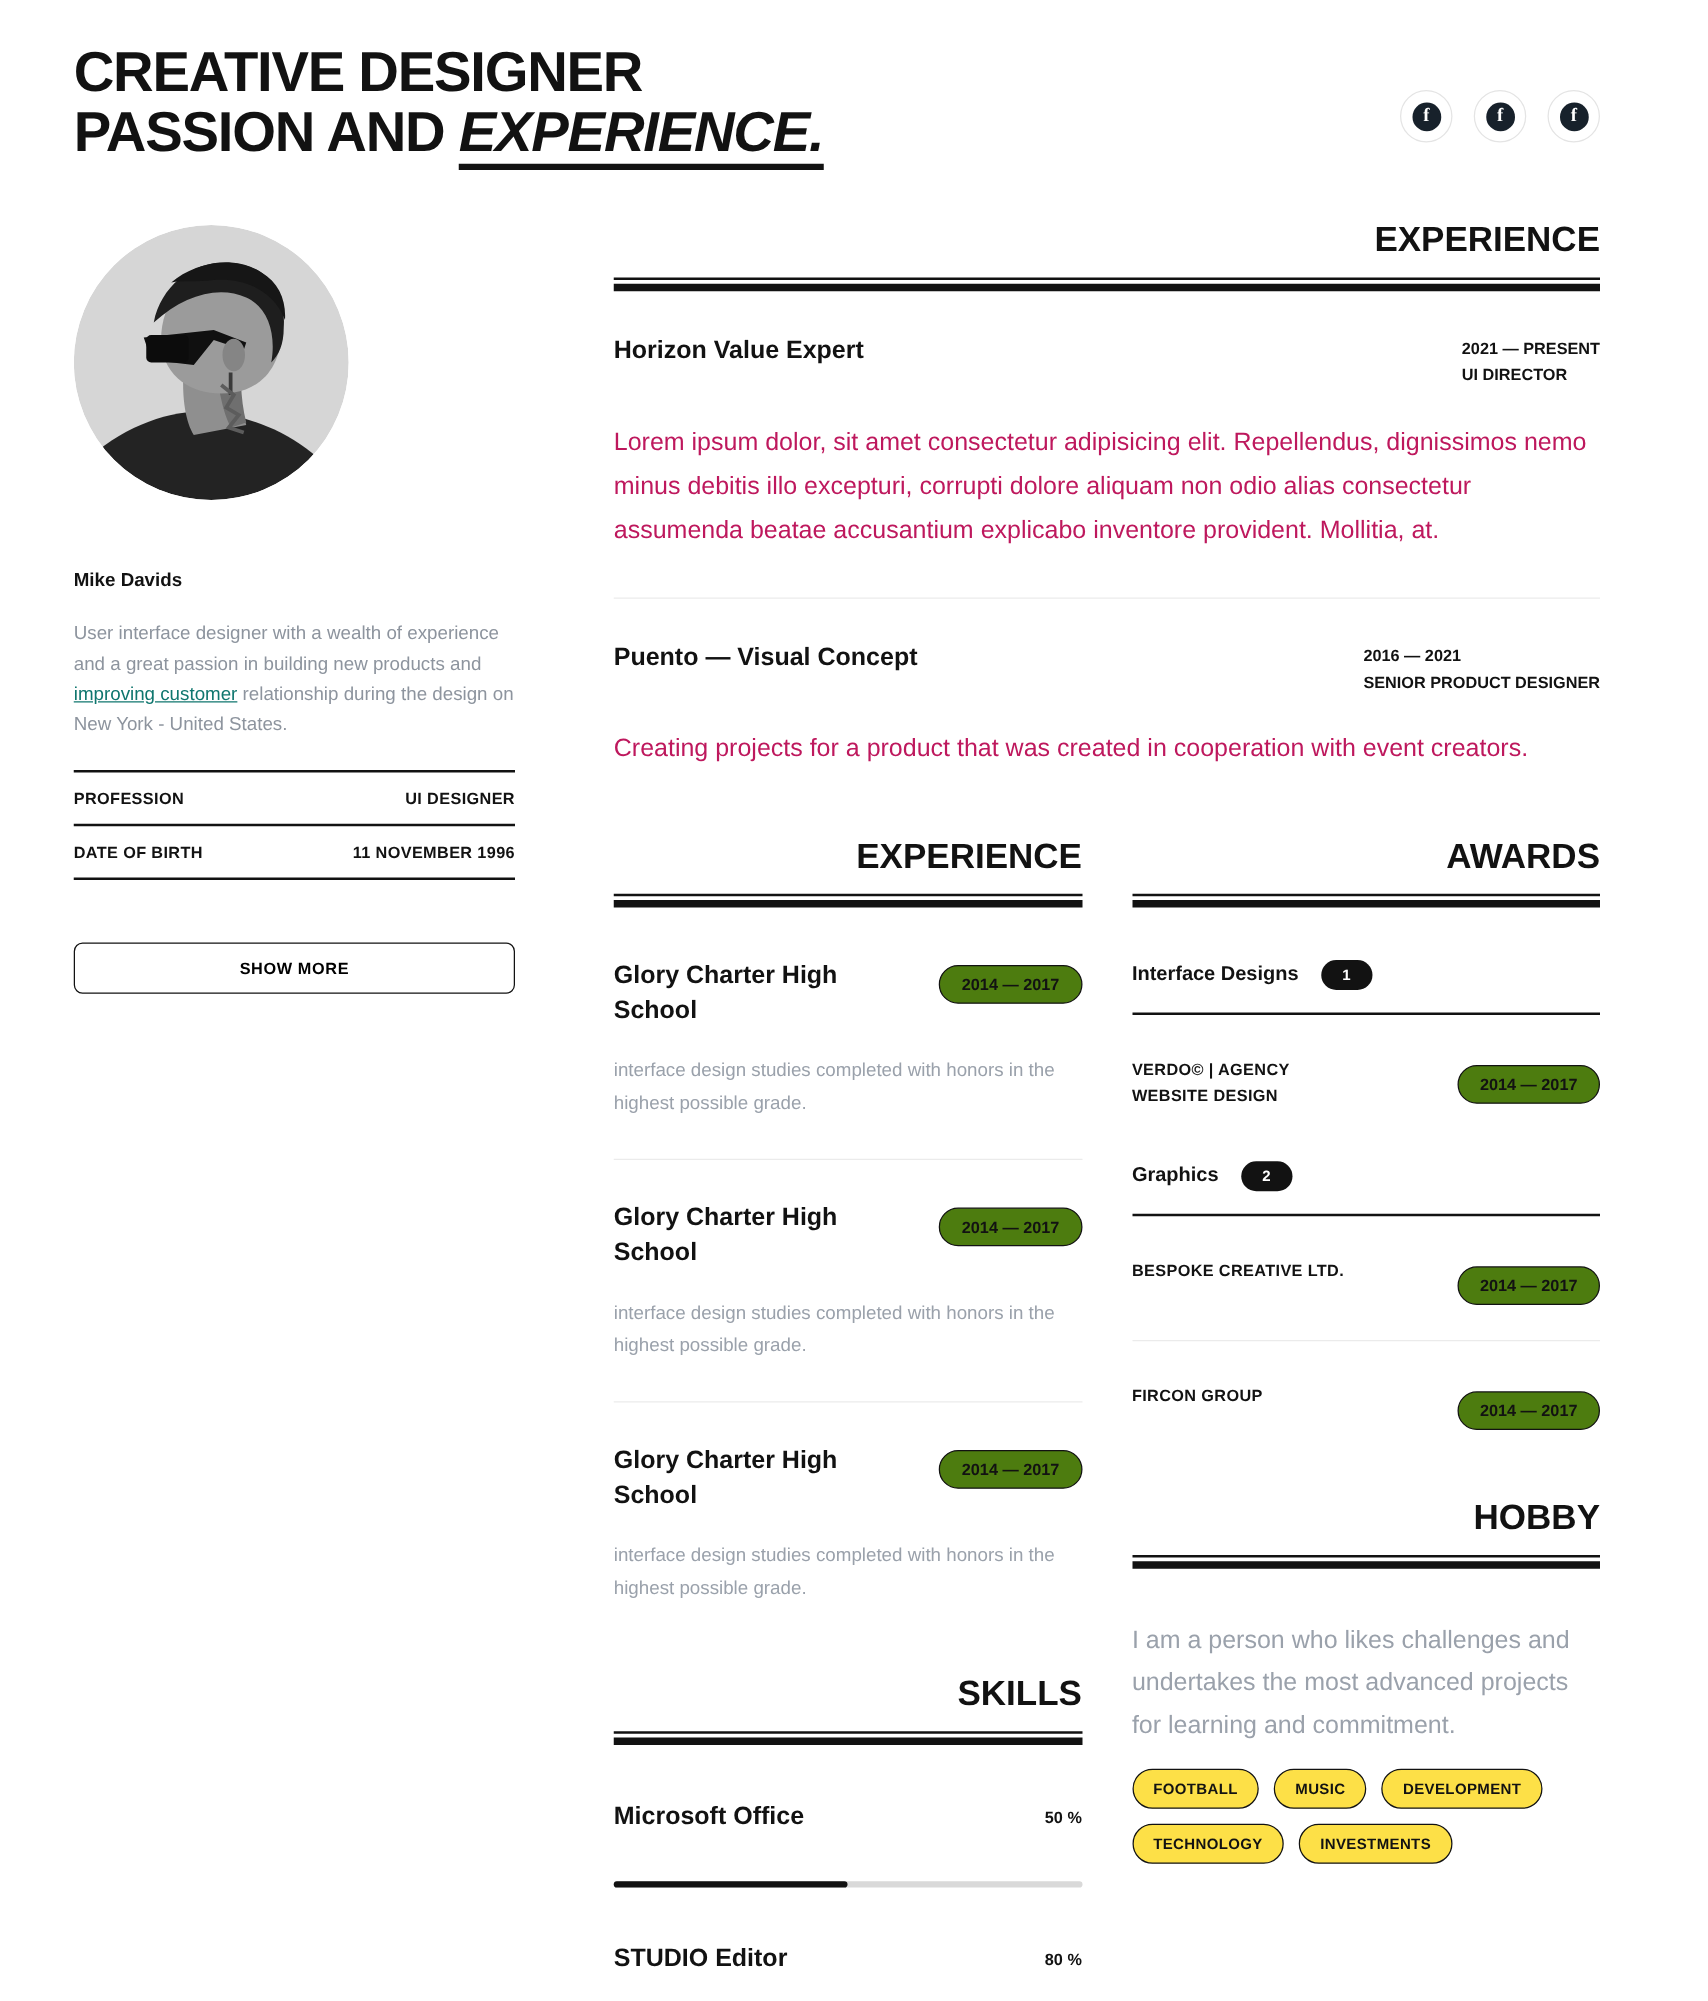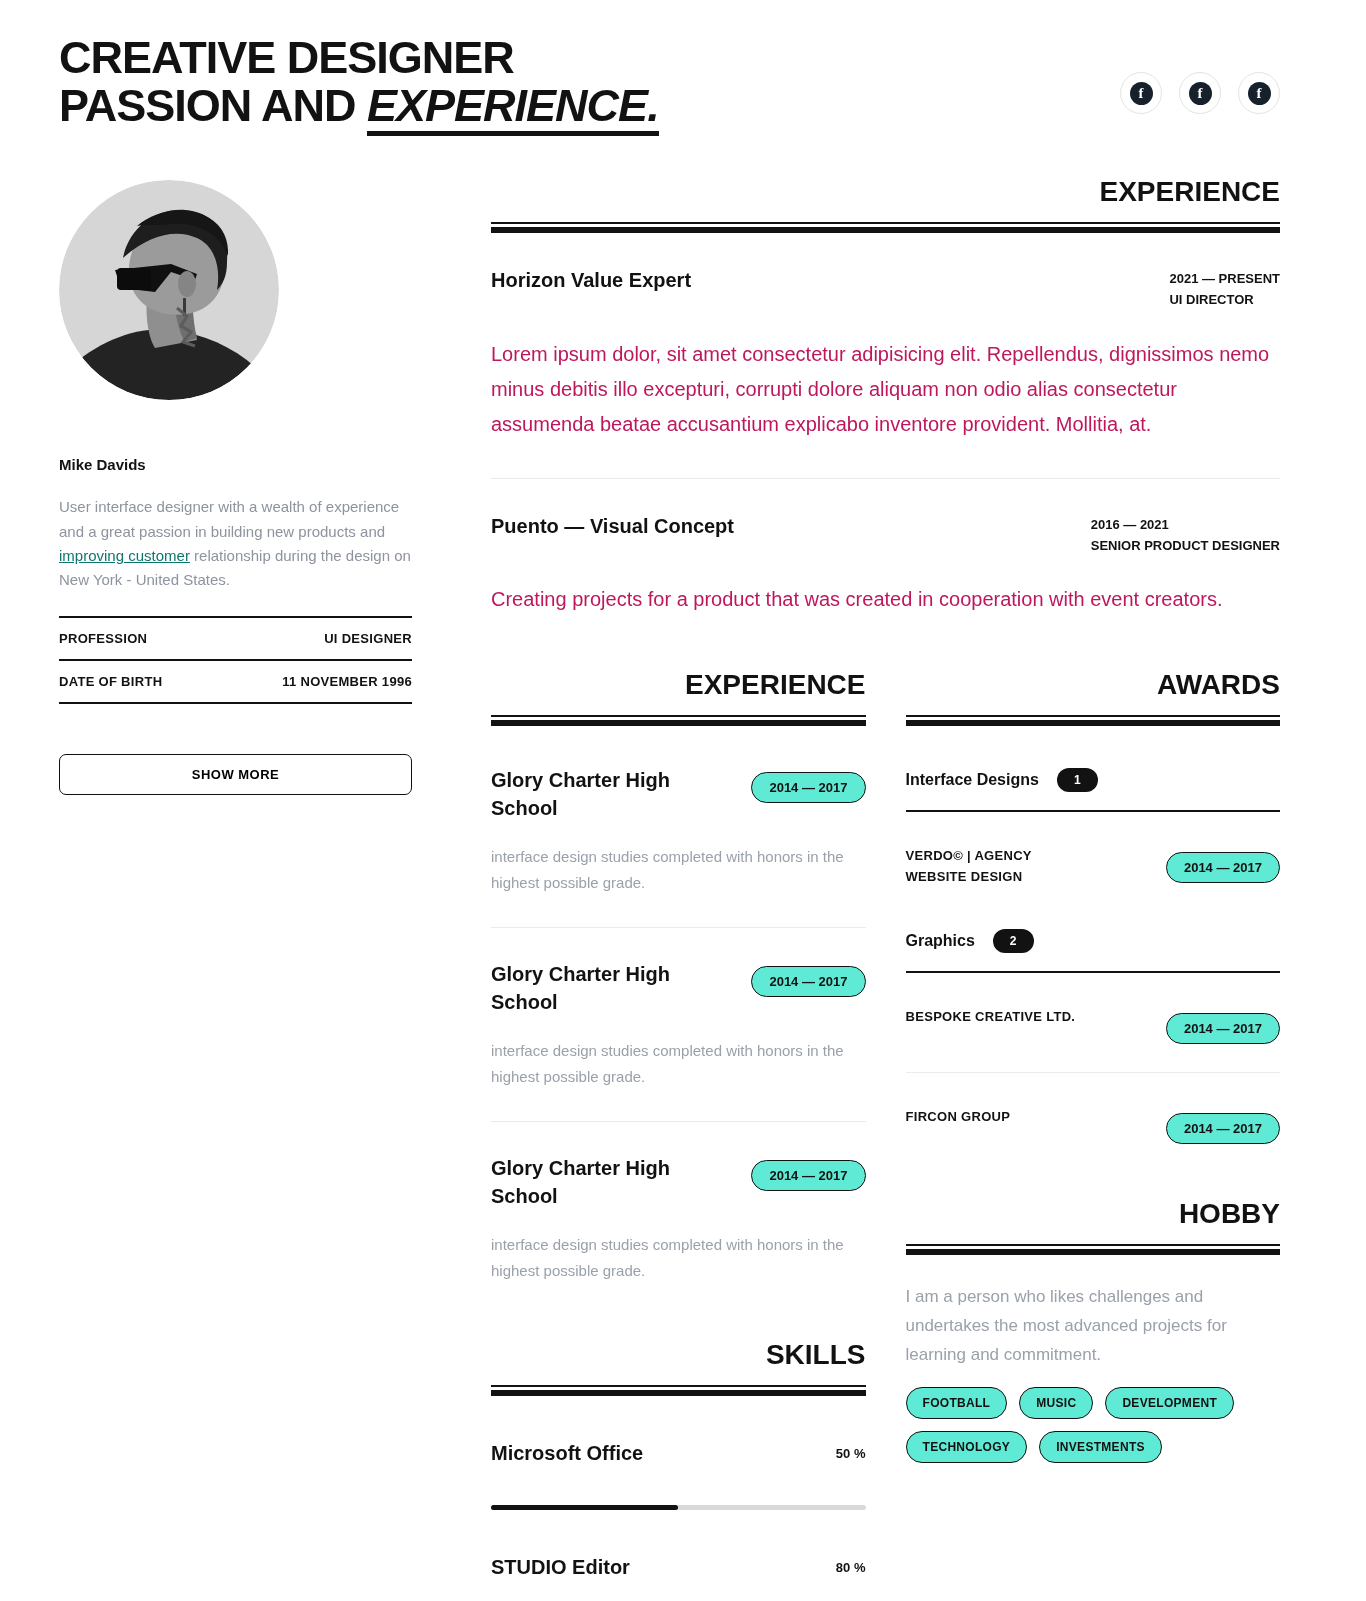--- a/index.html
+++ b/index.html
@@ -69,21 +69,21 @@
 
   
   .two-col { display: grid; grid-template-columns: 1fr 1fr; column-gap: 40px; margin-top: 52px; }
 
   
   .edu-entry { margin-top: 40px; }
   .edu-top { display: flex; justify-content: space-between; align-items: flex-start; }
   .edu-school { font-size: 20px; font-weight: 700; line-height: 1.4; max-width: 200px; }
   .pill {
     border: 1.5px solid #121212; border-radius: 999px; padding: 7px 17px;
-    font-size: 13px; font-weight: 700; white-space: nowrap; margin-top: 6px; background:#5eead4;
+    font-size: 13px; font-weight: 700; white-space: nowrap; margin-top: 6px; background:#4d7c0f;
   }
   .edu-desc { font-size: 15px; line-height: 1.7; color: #9aa1ab; margin-top: 22px; }
   .edu-entry + .edu-entry { border-top: 1px solid #ebebeb; margin-top: 32px; padding-top: 0; }
   .edu-entry.divided { border-top: 1px solid #ebebeb; padding-top: 32px; margin-top: 32px; }
 
   
   .skills-block { margin-top: 56px; }
   .skill-row { display: flex; justify-content: space-between; align-items: center; margin-top: 46px; }
   .skill-name { font-size: 20px; font-weight: 700; }
   .skill-pct { font-size: 13px; font-weight: 700; }
@@ -97,25 +97,25 @@
   .badge {
     background: #121212; color: #fff; border-radius: 14px; padding: 5px 17px;
     font-size: 12px; font-weight: 700;
   }
   .award-item { display: flex; justify-content: space-between; align-items: flex-start; margin-top: 34px; }
   .award-name { font-size: 13px; font-weight: 700; letter-spacing: .3px; line-height: 1.55; max-width: 185px; }
   .award-divider { border: 0; border-top: 1px solid #ebebeb; margin: 28px 0 0 0; }
 
   
   .hobby-block { margin-top: 54px; }
-  .hobby-desc { font-size: 17px; line-height: 1.7; color: #9aa1ab; margin-top: 28px; }
+  .hobby-desc { font-size: 20px; line-height: 1.7; color: #9aa1ab; margin-top: 40px; }
   .tags { display: flex; flex-wrap: wrap; gap: 12px; margin-top: 18px; }
   .tag {
     border: 1.5px solid #121212; border-radius: 999px; padding: 8px 16px;
-    font-size: 12px; font-weight: 700; background: #5eead4; cursor: pointer; letter-spacing: .3px;
+    font-size: 12px; font-weight: 700; background: #fde047; cursor: pointer; letter-spacing: .3px;
   }
 
   
   .footer {
     margin-top: auto; border-top: 1px solid #ececec;
     display: flex; justify-content: space-between; align-items: center;
     padding: 22px 16px 24px 16px; font-size: 14px; color: #2b2b2b;
   }
 </style>
 </head>

